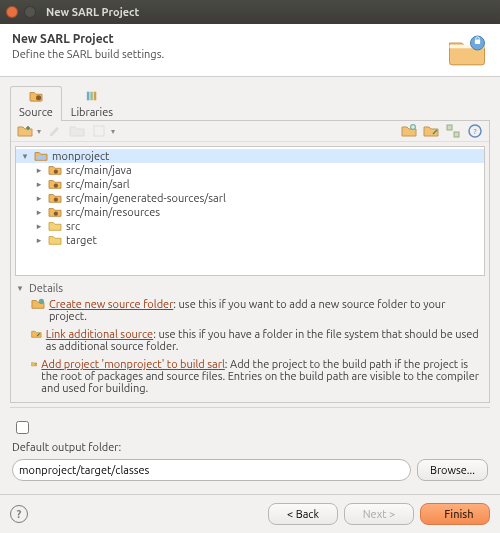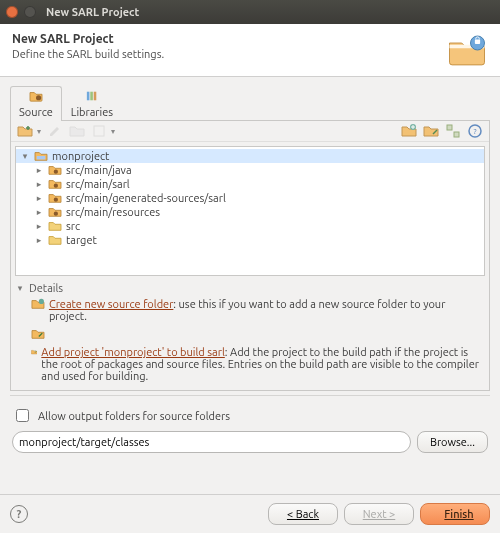--- a/index.html
+++ b/index.html
@@ -50,21 +50,21 @@
   .chk { width: 13px; height: 13px; }
   .lbl { font-size: 11px; color: #3c3c3c; }
 
   .outpath { display: flex; gap: 6px; padding: 2px 2px 6px 2px; }
   .outpath input { flex: 1; font-size: 11px; padding: 3px 6px; border: 1px solid #b8b7b5; border-radius: 11px; background: #fff; }
   .btn { font-size: 11px; padding: 4px 12px; border: 1px solid #b8b7b5; border-radius: 8px; background: linear-gradient(#fafaf9,#eceae7); cursor: pointer; }
 
   .footer { position: absolute; bottom: 0; left: 0; right: 0; border-top: 1px solid #d0cfce; padding: 8px 10px; display: flex; align-items: center; justify-content: space-between; }
   .help { width: 18px; height: 18px; border: 1.5px solid #7b7b78; border-radius: 50%; color: #7b7b78; font-weight: 700; display: flex; align-items: center; justify-content: center; font-size: 11px; cursor: pointer; }
   .btns { display: flex; gap: 6px; }
-  .btns .btn { min-width: 70px; text-decoration: underline; }
+  .btns .btn { min-width: 70px; }
   .btn.disabled { color: #a8a8a6; }
   .btn.primary { background: linear-gradient(#ffae7a,#f58c53); border-color: #d87a46; color: #3b2412; font-weight: 500; padding-left: 20px; }
 </style>
 </head>
 <body>
 
 <div class="titlebar">
   <div class="tb-btn"></div>
   <div class="tb-btn gray"></div>
   <span class="tb-title">New SARL Project</span>
@@ -212,37 +212,38 @@
             <path d="M1 3h5l2 2h7v7H1z" fill="#f3b95f" stroke="#b9863a"></path>
             <circle cx="12" cy="4" r="3" fill="#6a9"></circle>
           </svg>
         <div><span class="lnk">Create new source folder</span><span class="txt">: use this if you want to add a new source folder to your project.</span></div>
       </div>
       <div class="line">
         <svg class="pkg" viewBox="0 0 16 14">
             <path d="M1 3h5l2 2h7v7H1z" fill="#f3b95f" stroke="#b9863a"></path>
             <path d="M9 10l4-4" stroke="#3a7a3a" stroke-width="1.5"></path>
           </svg>
+        <div><span class="lnk">Link additional source</span><span class="txt">: use this if you have a folder in the file system that should be used as additional source folder.</span></div>
       </div>
       <div class="line">
         <svg class="pkg" viewBox="0 0 16 14">
             <path d="M1 3h5l2 2h7v7H1z" fill="#f3b95f" stroke="#b9863a"></path>
             <path d="M10 3l3 3-3 3" stroke="#3a7a3a" fill="none" stroke-width="1.5"></path>
           </svg>
         <div><span class="lnk">Add project 'monproject' to build sarl</span><span class="txt">: Add the project to the build path if the project is the root of packages and source files. Entries on the build path are visible to the compiler and used for building.</span></div>
       </div>
     </div>
   </div>
 
   <div class="sep"></div>
 
   <div class="outrow">
     <input type="checkbox" class="chk" style="">
-    <span class="lbl">Allow output folders for source folders</span>
-  </div>
+  </div>
+  <div class="lbl" style="padding:0 2px 4px 2px">Default output folder:</div>
   <div class="outpath">
     <input type="text" value="monproject/target/classes" style="">
     <button class="btn">Browse...</button>
   </div>
 
 </div>
 
 <div class="footer">
   <div class="help">?</div>
   <div class="btns">

